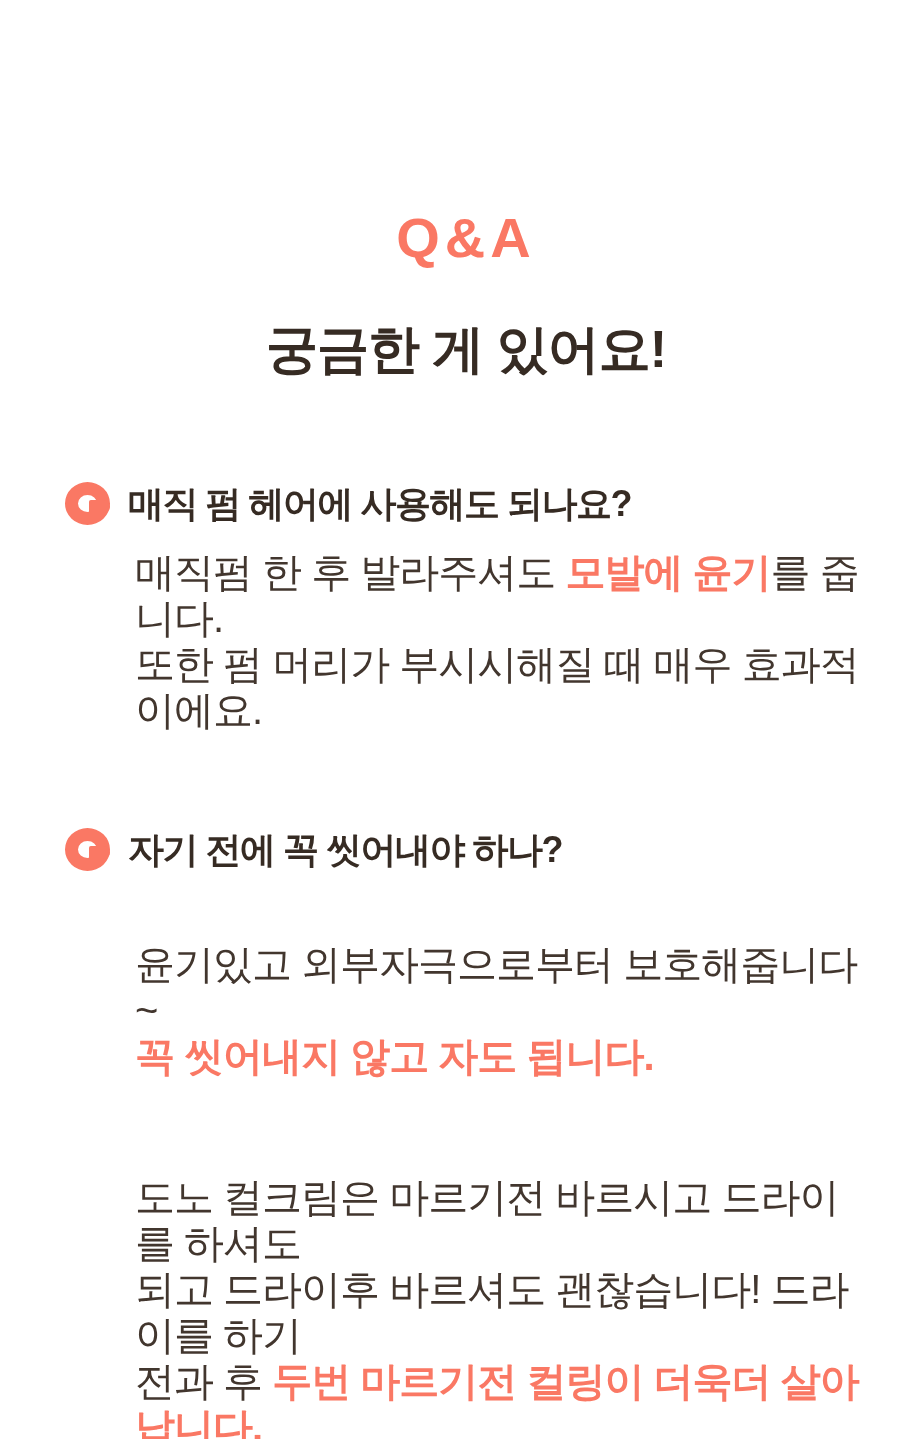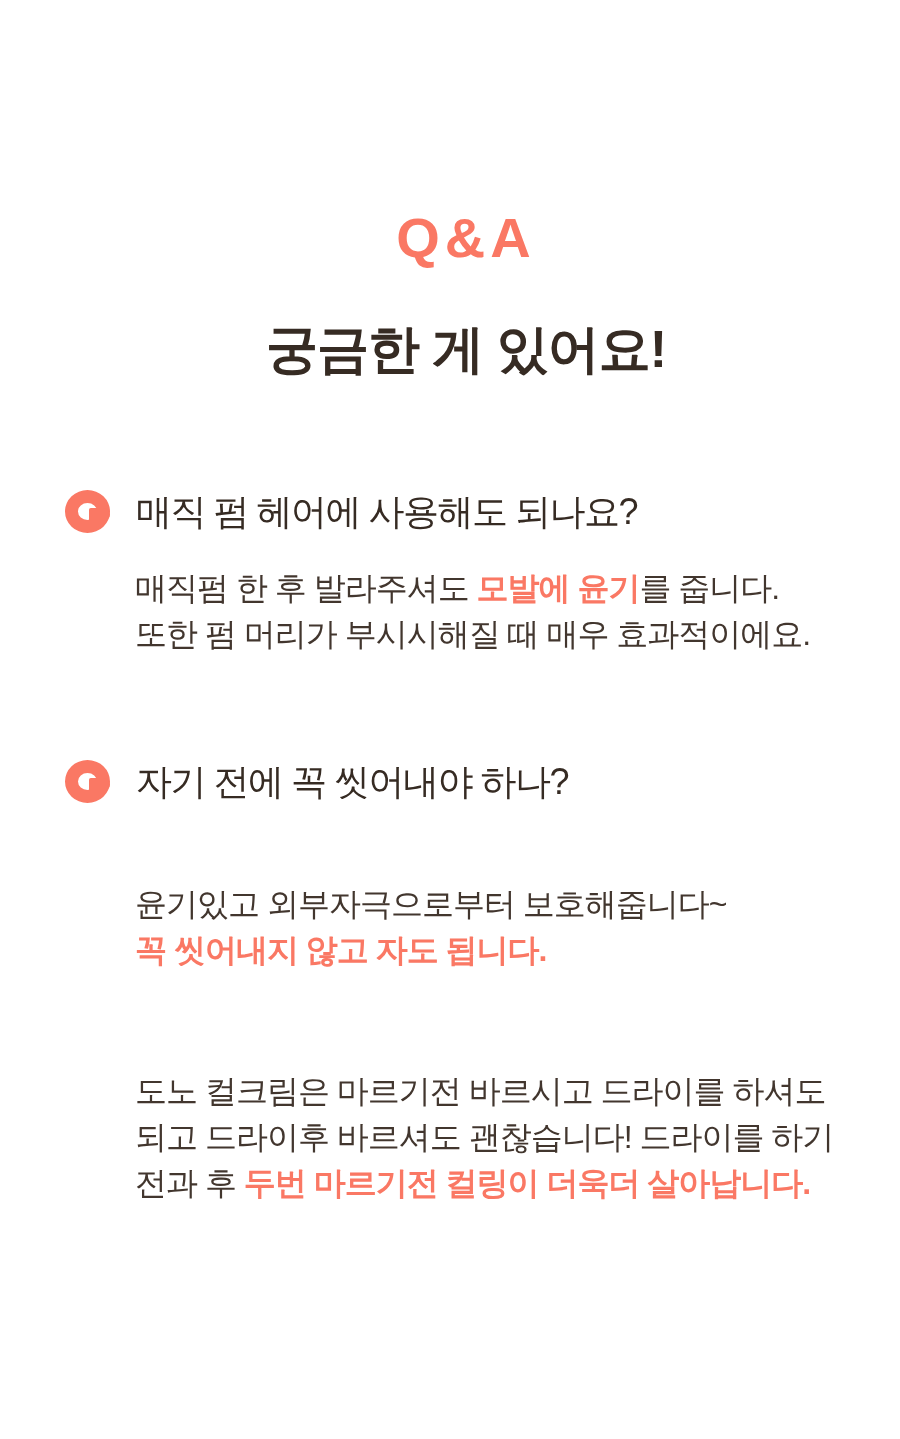--- a/index.html
+++ b/index.html
@@ -63,30 +63,30 @@
     content:"";
     position:absolute;
     width:21px;
     height:13px;
     right:-13px;
     bottom:-1px;
     background:var(--accent);
     border-radius:2px 7px 7px 2px;
   }
   .q-text{
-    margin:8px;
+    margin:0;
     font-size:36px;
     line-height:1.2;
-    font-weight:normal;
+    font-weight:bold;
     color:var(--heading);
     letter-spacing:-1.5px;
   }
   .a-text{
     margin:24px 0 0 70px;
-    font-size:32px;
+    font-size:40px;
     line-height:46px;
     font-weight:normal;
     color:var(--body);
     letter-spacing:-1px;
   }
   .a-text .hl{
     color:var(--accent);
     font-weight:bold;
   }
 </style>

